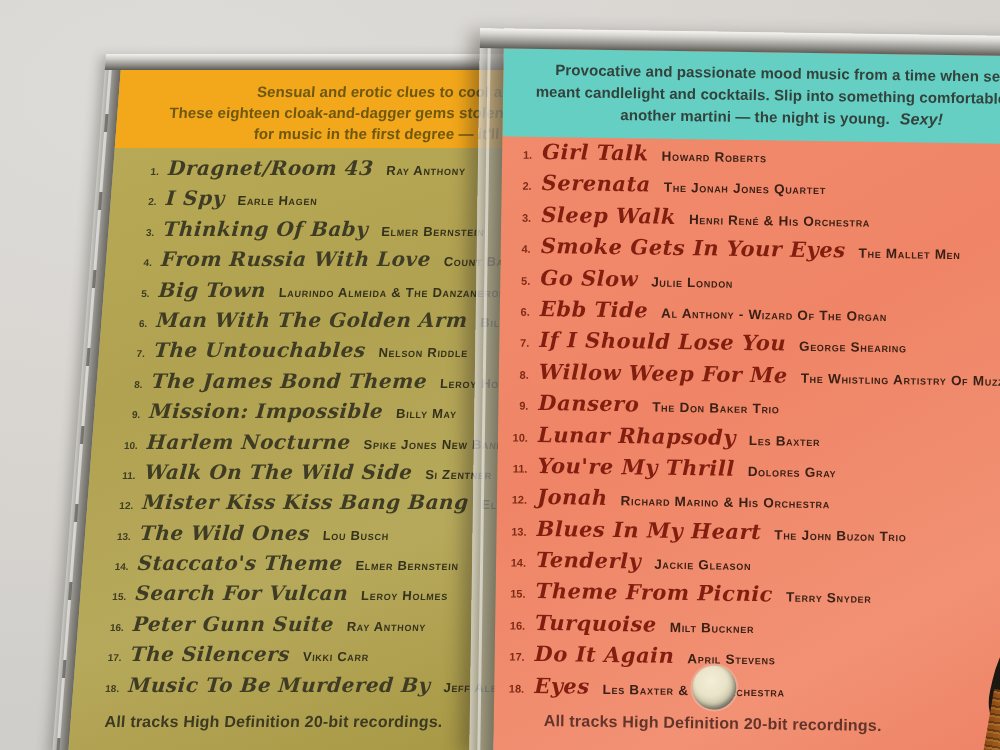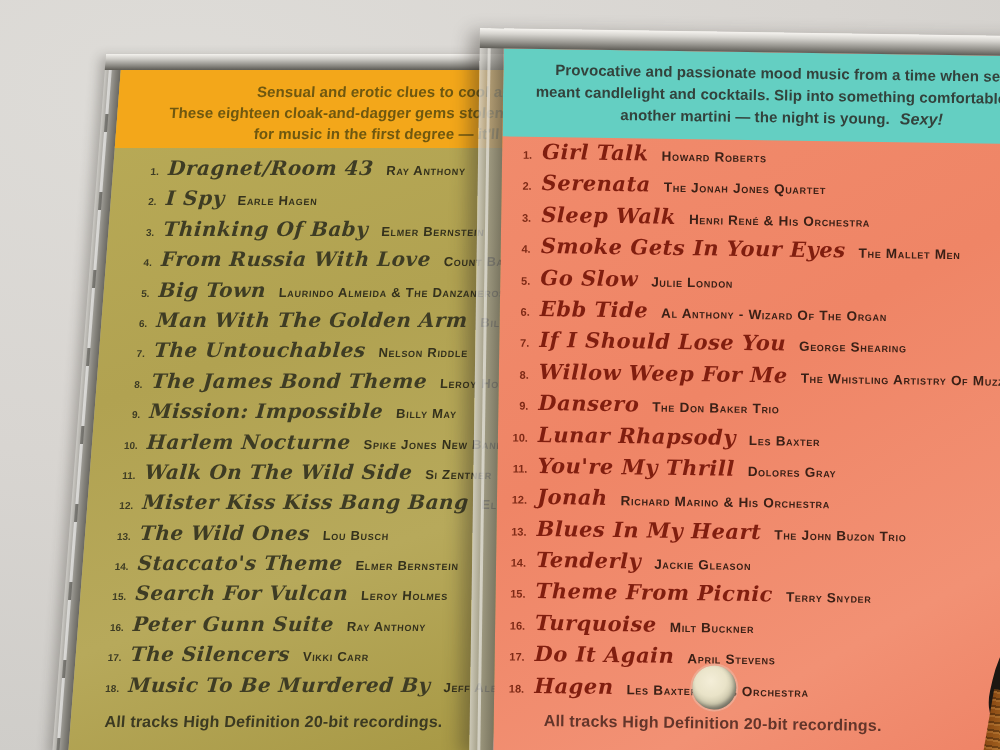--- a/index.html
+++ b/index.html
@@ -314,21 +314,21 @@
           </li>
 
           <li>
             <span class="num">17.</span>
             <span class="title">Do It Again</span>
             <span class="artist">April Stevens</span>
           </li>
 
           <li>
             <span class="num">18.</span>
-            <span class="title">Hagen</span>
+            <span class="title">Eyes</span>
             <span class="artist">Les Baxter &amp; His Orchestra</span>
           </li>
         </ol>
       <div class="footer-r">All tracks High Definition 20-bit recordings.</div>
       <div class="art-hair"></div>
       <div class="art-fabric"></div>
     </div>
     <div class="hole"></div>
     <div class="left-edge"></div>
     <div class="top-edge"></div>

